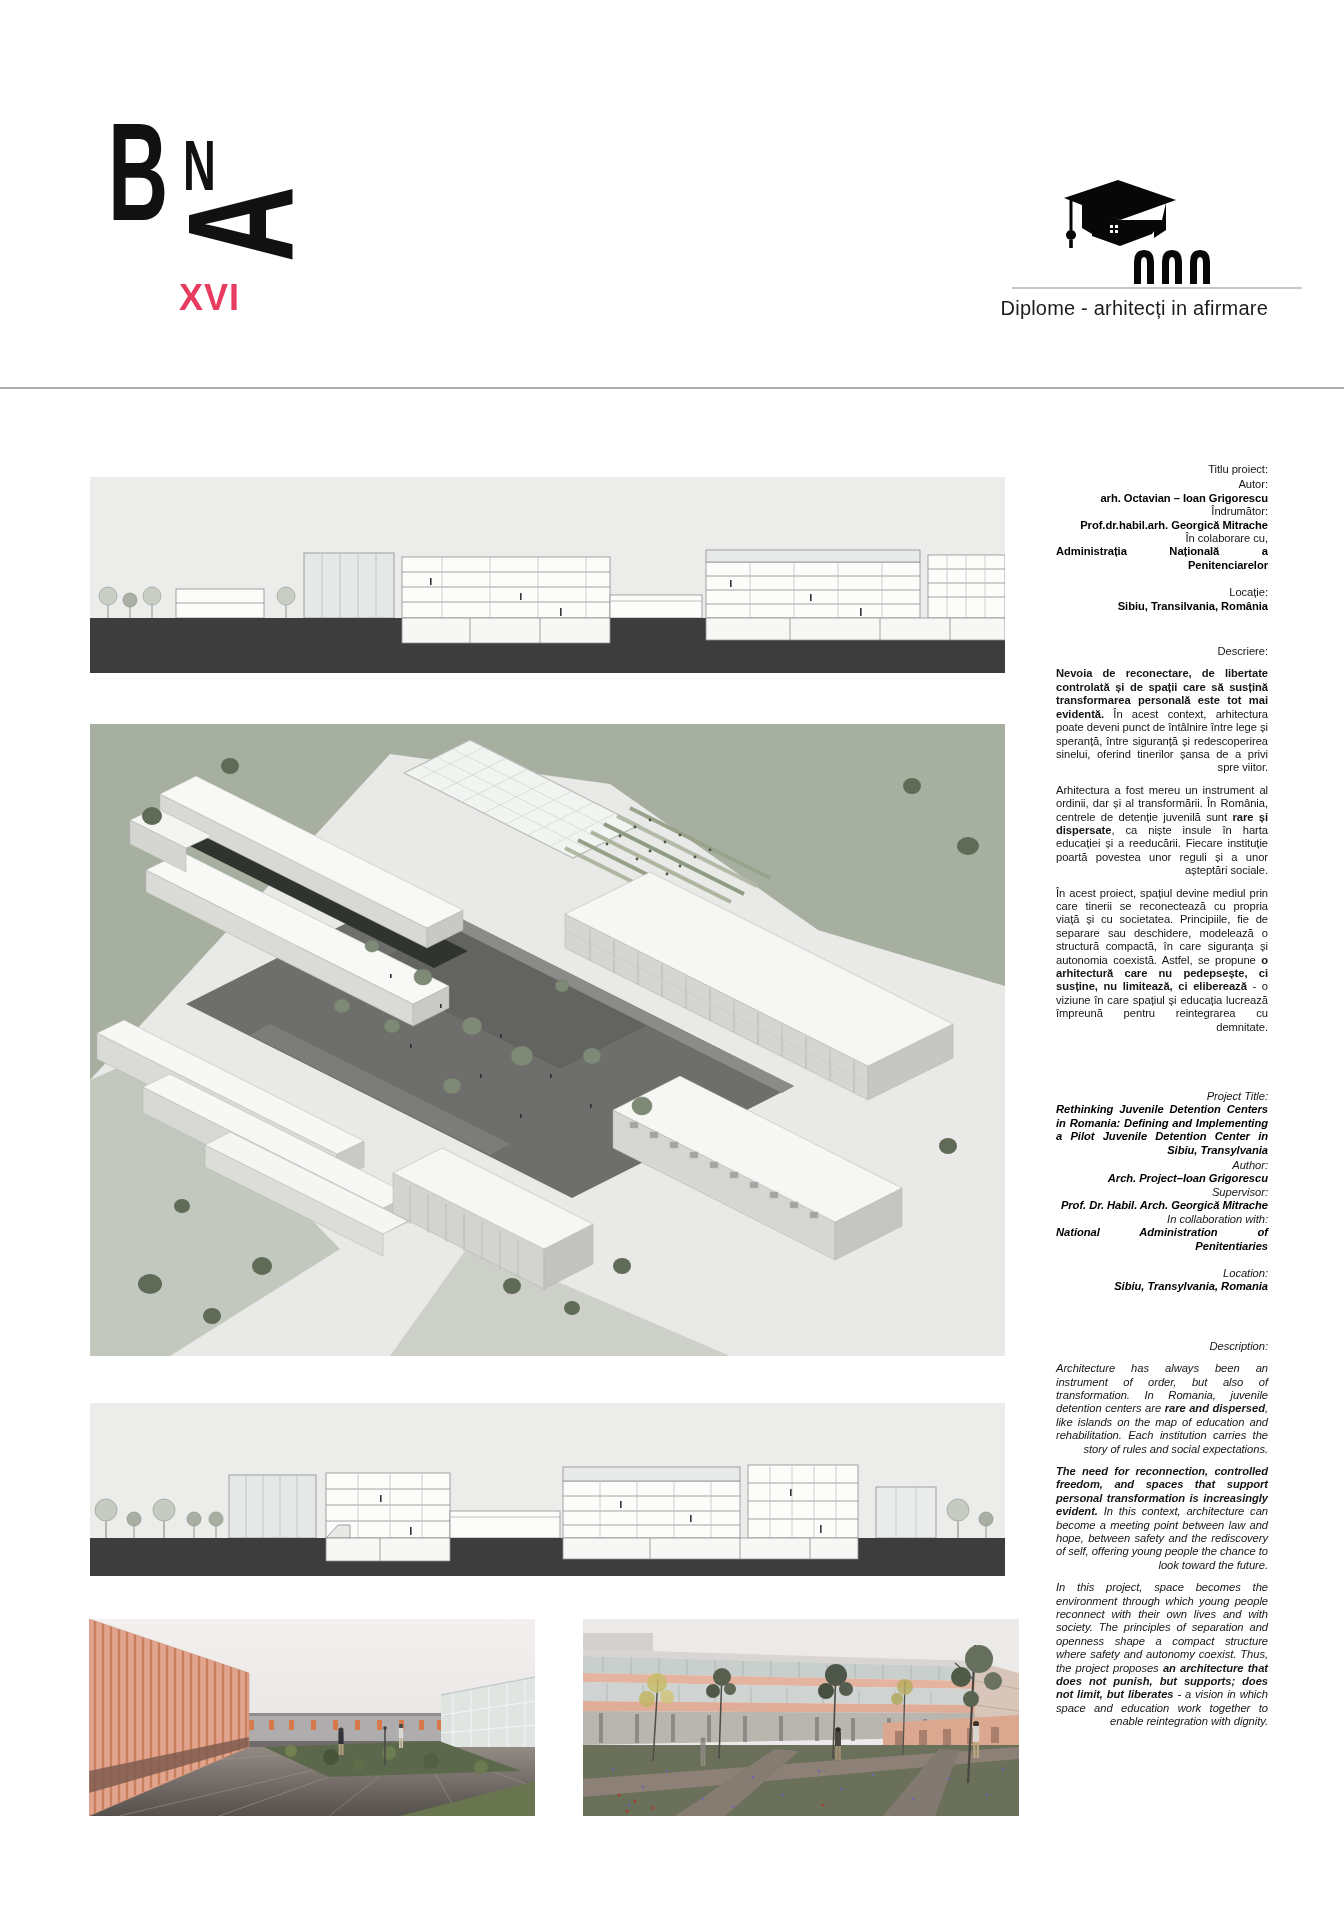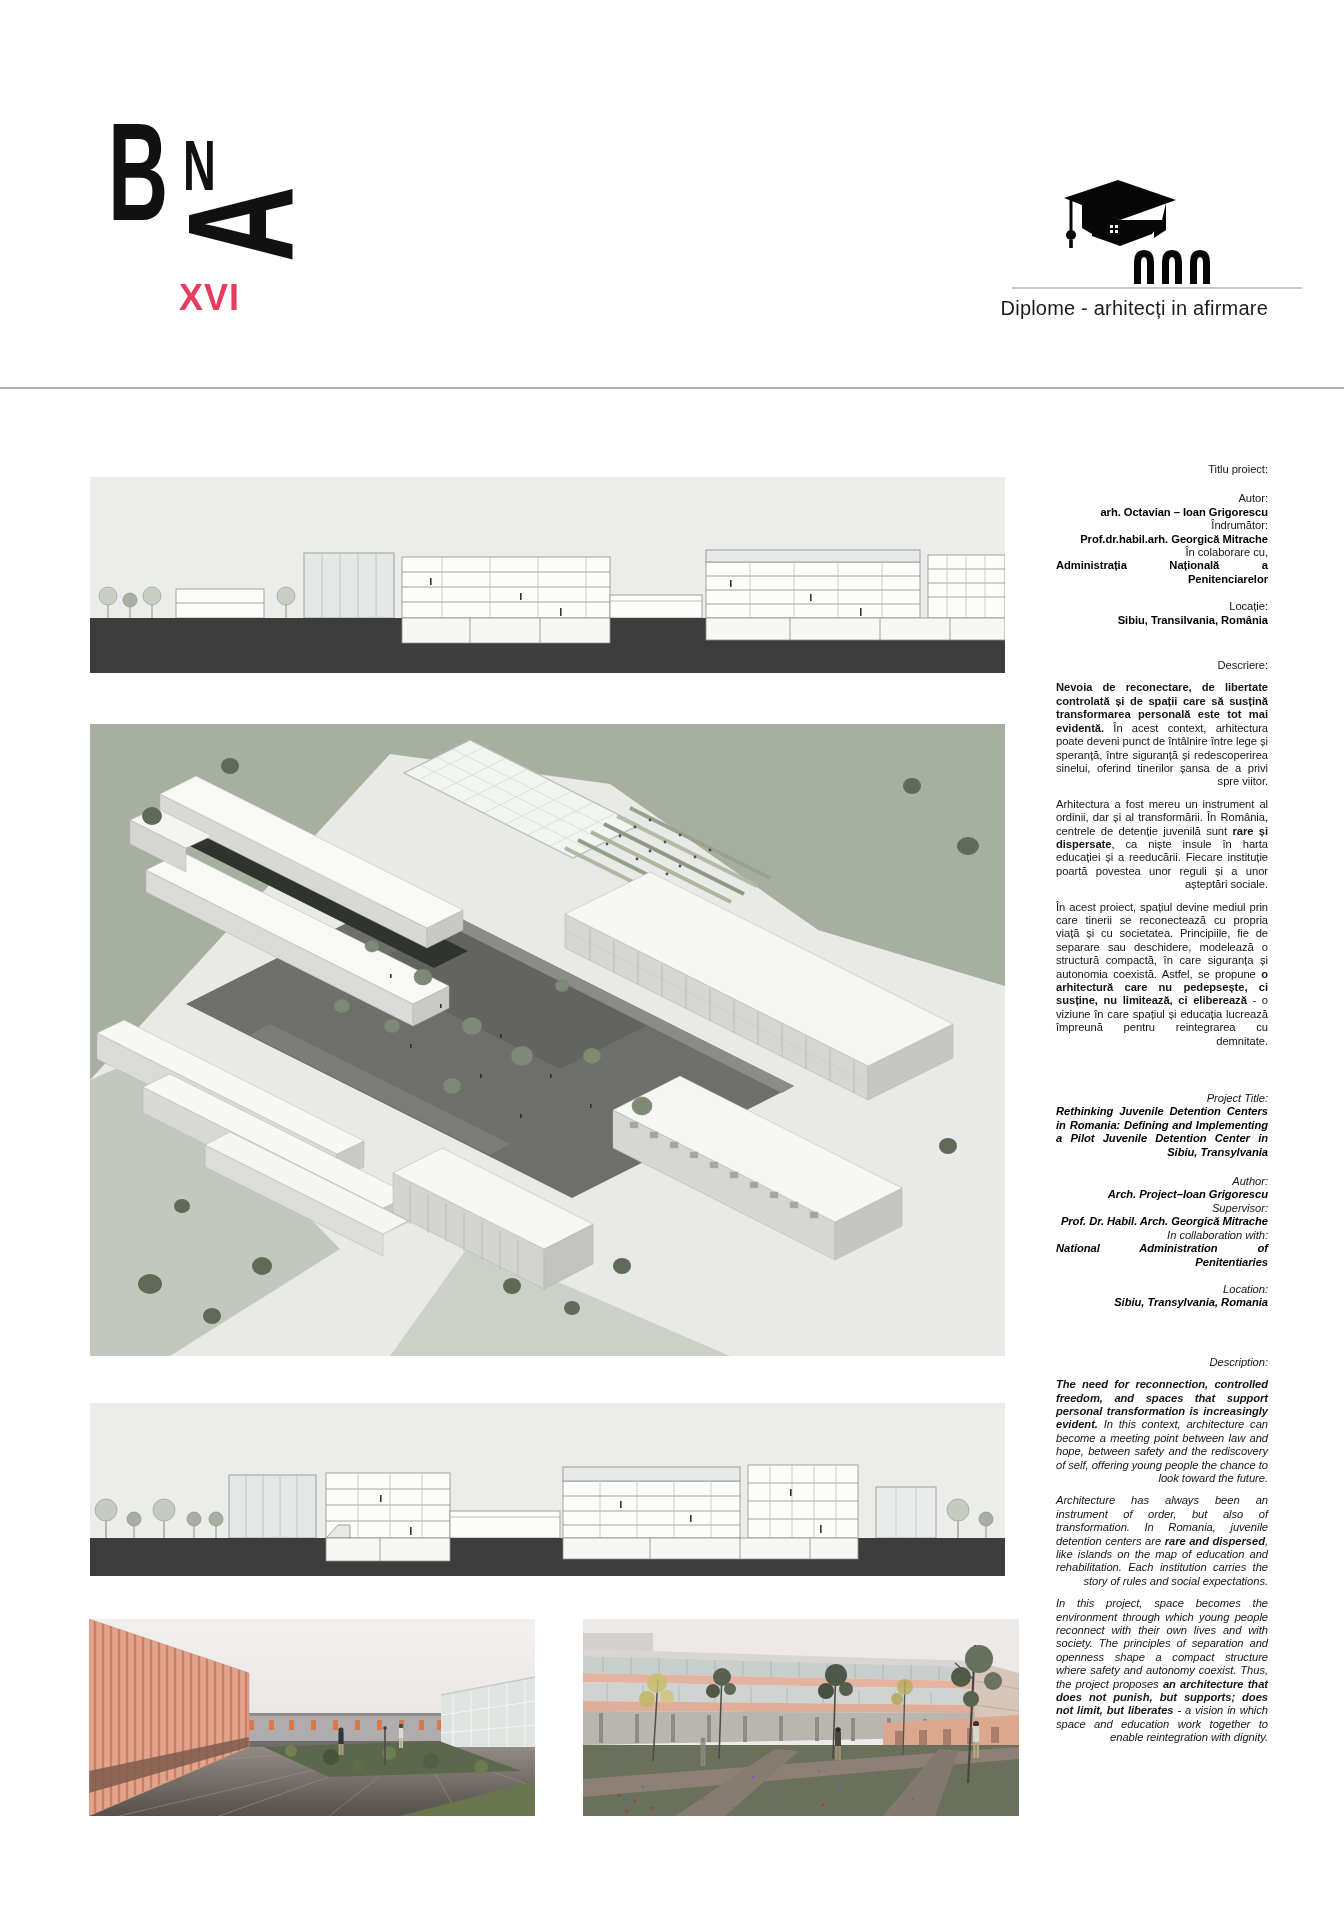--- a/index.html
+++ b/index.html
@@ -36,21 +36,21 @@
   .fig-render-right{left:583px; top:1619px;}
   
   .info{
     position:absolute; left:1056px; top:463px; width:212px;
     font-size:11.2px; line-height:13.4px; color:#151515;
     text-align:justify; text-align-last:right; letter-spacing:-0.05px;
   }
   .info .val{font-weight:700; color:#000;}
   .info .b{font-weight:700;}
   .para{margin-top:9px;}
-  .mt10{margin-top:16px;} .mt14{margin-top:14px;} .mt44{margin-top:44px;}
+  .mt10{margin-top:2px;} .mt14{margin-top:14px;} .mt44{margin-top:56px;}
   .mt46{margin-top:46px;} .mt48{margin-top:32px;}
   .en{font-style:italic;}
 </style>
 </head>
 <body>
 
 <div class="poster">
 
   <svg class="logo-svg" width="240" height="200" viewBox="0 0 240 200" aria-hidden="true">
     <text transform="translate(28,135) scale(0.60,1)" font-family="Liberation Sans" font-weight="700" font-size="139" fill="#111">B</text>
@@ -682,19 +682,19 @@
       <div class="val">Arch. Project–Ioan Grigorescu</div>
       <div>Supervisor:</div>
       <div class="val">Prof. Dr. Habil. Arch. Georgică Mitrache</div>
       <div>In collaboration with:</div>
       <div class="val">National Administration of Penitentiaries</div>
 
       <div class="mt14">Location:</div>
       <div class="val">Sibiu, Transylvania, Romania</div>
 
       <div class="mt46">Description:</div>
+      <div class="para"><span>Architecture has always been an instrument of order, but also of transformation. In Romania, juvenile detention centers are </span><span class="b">rare and dispersed</span><span>, like islands on the map of education and rehabilitation. Each institution carries the story of rules and social expectations.</span></div>
       <div class="para"><span class="b">The need for reconnection, controlled freedom, and spaces that support personal transformation is increasingly evident.</span><span> In this context, architecture can become a meeting point between law and hope, between safety and the rediscovery of self, offering young people the chance to look toward the future.</span></div>
-      <div class="para"><span>Architecture has always been an instrument of order, but also of transformation. In Romania, juvenile detention centers are </span><span class="b">rare and dispersed</span><span>, like islands on the map of education and rehabilitation. Each institution carries the story of rules and social expectations.</span></div>
       <div class="para"><span>In this project, space becomes the environment through which young people reconnect with their own lives and with society. The principles of separation and openness shape a compact structure where safety and autonomy coexist. Thus, the project proposes </span><span class="b">an architecture that does not punish, but supports; does not limit, but liberates</span><span> - a vision in which space and education work together to enable reintegration with dignity.</span></div>
     </div>
   </div>
 
 </div>
 
 </body></html>

